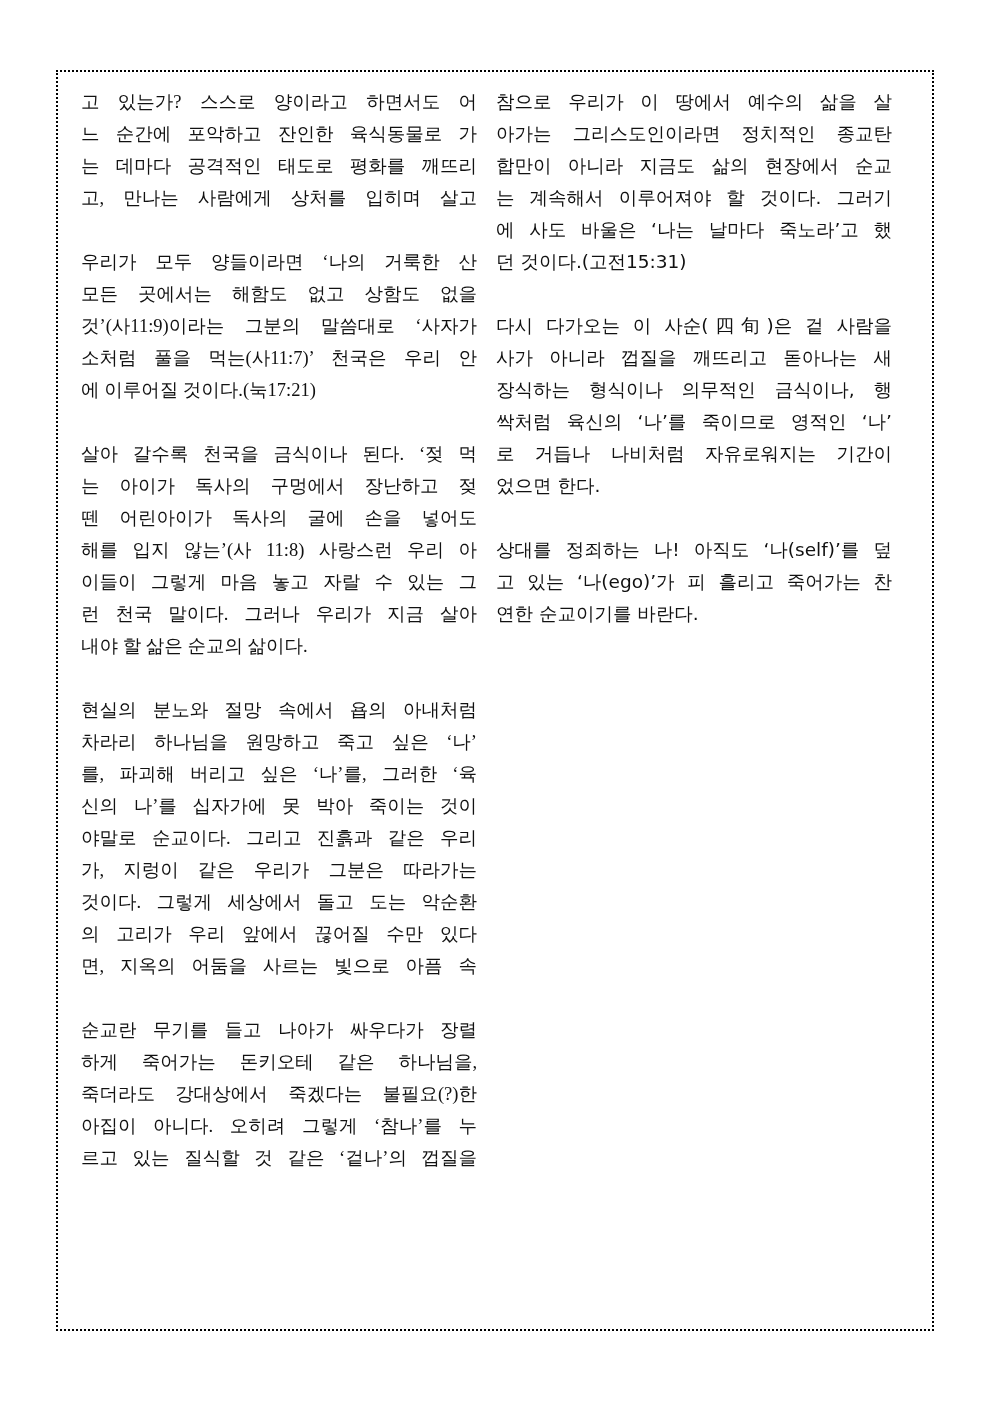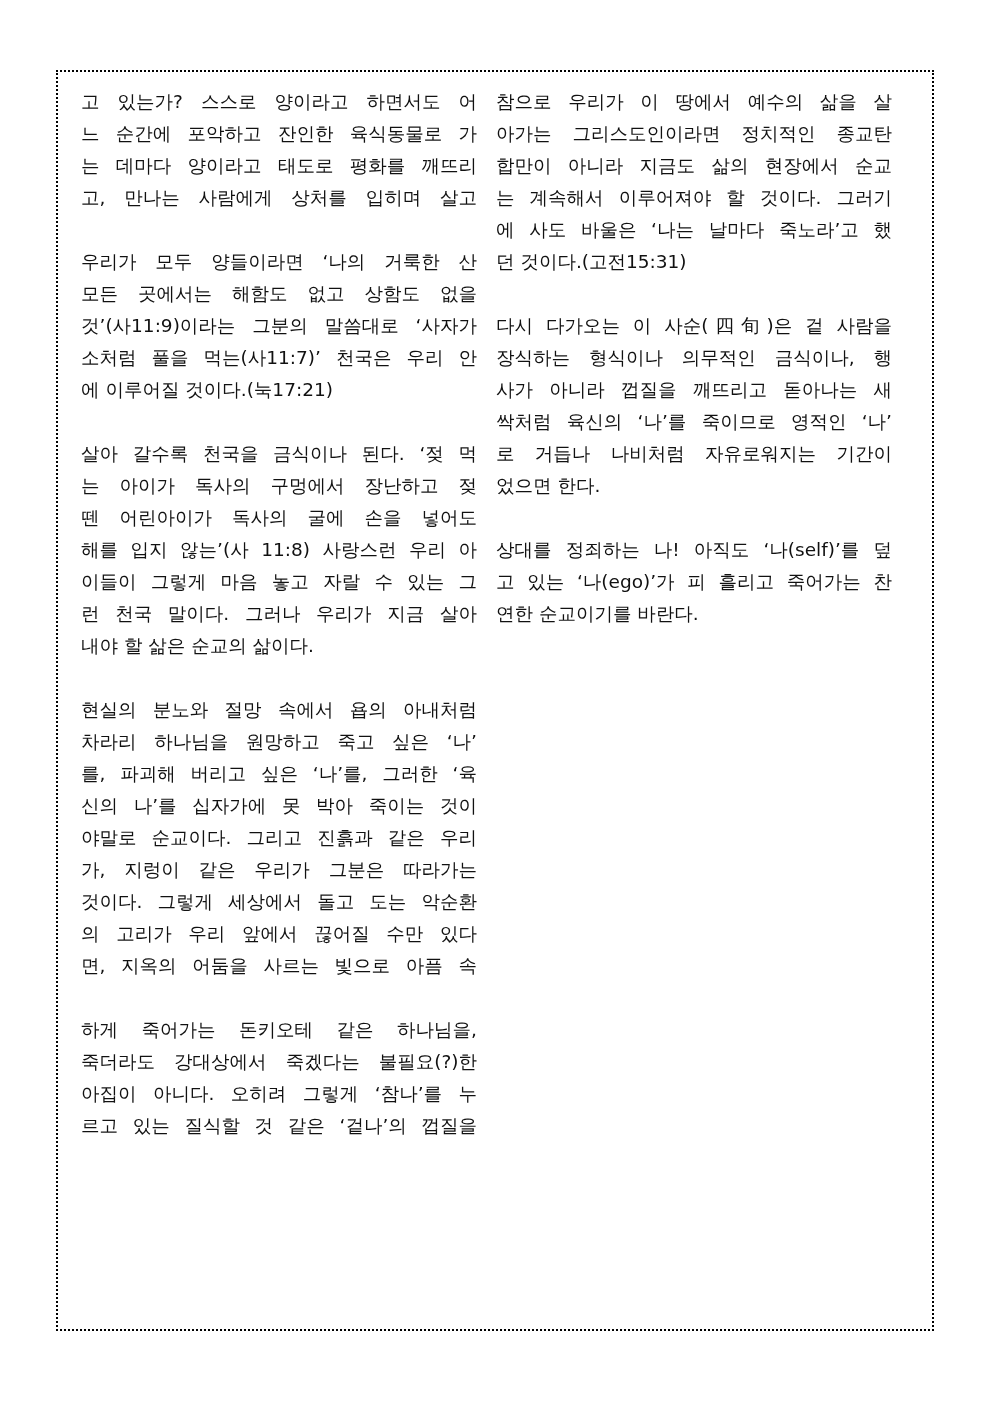--- a/index.html
+++ b/index.html
@@ -12,21 +12,21 @@
       box-sizing: border-box;
     }
     .column {
       position: absolute;
       top: 86px;
       width: 396px;
       font-family: "DejaVu Sans", "Liberation Sans", sans-serif;
       font-size: 18.5px;
       color: #111111;
     }
-    .col-left { left: 81px; }
+    .col-left { left: 81px; font-family: Liberation Serif, serif; }
     .col-right { left: 496px; }
     .para { margin: 0 0 32px 0; }
     .line {
       display: block;
       height: 32px;
       line-height: 32px;
       white-space: nowrap;
       text-align: justify;
       text-align-last: justify;
     }
@@ -34,21 +34,21 @@
   </style>
 </head>
 <body>
 
 <div class="page-frame"></div>
 
 <div class="column col-left">
   <div class="para">
     <span class="line">고 있는가? 스스로 양이라고 하면서도 어</span>
     <span class="line">느 순간에 포악하고 잔인한 육식동물로 가</span>
-    <span class="line">는 데마다 양이라고 태도로 평화를 깨뜨리</span>
+    <span class="line">는 데마다 공격적인 태도로 평화를 깨뜨리</span>
     <span class="line">고, 만나는 사람에게 상처를 입히며 살고</span>
   </div>
   <div class="para">
     <span class="line">우리가 모두 양들이라면 ‘나의 거룩한 산</span>
     <span class="line">모든 곳에서는 해함도 없고 상함도 없을</span>
     <span class="line">것’(사11:9)이라는 그분의 말씀대로 ‘사자가</span>
     <span class="line">소처럼 풀을 먹는(사11:7)’ 천국은 우리 안</span>
     <span class="line last">에 이루어질 것이다.(눅17:21)</span>
   </div>
   <div class="para">
@@ -65,40 +65,41 @@
     <span class="line">차라리 하나님을 원망하고 죽고 싶은 ‘나’</span>
     <span class="line">를, 파괴해 버리고 싶은 ‘나’를, 그러한 ‘육</span>
     <span class="line">신의 나’를 십자가에 못 박아 죽이는 것이</span>
     <span class="line">야말로 순교이다. 그리고 진흙과 같은 우리</span>
     <span class="line">가, 지렁이 같은 우리가 그분은 따라가는</span>
     <span class="line">것이다. 그렇게 세상에서 돌고 도는 악순환</span>
     <span class="line">의 고리가 우리 앞에서 끊어질 수만 있다</span>
     <span class="line">면, 지옥의 어둠을 사르는 빛으로 아픔 속</span>
   </div>
   <div class="para">
+    <span class="line">순교란 무기를 들고 나아가 싸우다가 장렬</span>
     <span class="line">하게 죽어가는 돈키오테 같은 하나님을,</span>
     <span class="line">죽더라도 강대상에서 죽겠다는 불필요(?)한</span>
     <span class="line">아집이 아니다. 오히려 그렇게 ‘참나’를 누</span>
     <span class="line">르고 있는 질식할 것 같은 ‘겉나’의 껍질을</span>
   </div>
 </div>
 
 <div class="column col-right">
   <div class="para">
     <span class="line">참으로 우리가 이 땅에서 예수의 삶을 살</span>
     <span class="line">아가는 그리스도인이라면 정치적인 종교탄</span>
     <span class="line">합만이 아니라 지금도 삶의 현장에서 순교</span>
     <span class="line">는 계속해서 이루어져야 할 것이다. 그러기</span>
     <span class="line">에 사도 바울은 ‘나는 날마다 죽노라’고 했</span>
     <span class="line last">던 것이다.(고전15:31)</span>
   </div>
   <div class="para">
     <span class="line">다시 다가오는 이 사순(四旬)은 겉 사람을</span>
+    <span class="line">사가 아니라 껍질을 깨뜨리고 돋아나는 새</span>
     <span class="line">장식하는 형식이나 의무적인 금식이나, 행</span>
-    <span class="line">사가 아니라 껍질을 깨뜨리고 돋아나는 새</span>
     <span class="line">싹처럼 육신의 ‘나’를 죽이므로 영적인 ‘나’</span>
     <span class="line">로 거듭나 나비처럼 자유로워지는 기간이</span>
     <span class="line last">었으면 한다.</span>
   </div>
   <div class="para">
     <span class="line">상대를 정죄하는 나! 아직도 ‘나(self)’를 덮</span>
     <span class="line">고 있는 ‘나(ego)’가 피 흘리고 죽어가는 찬</span>
     <span class="line last">연한 순교이기를 바란다.</span>
   </div>
 </div>

